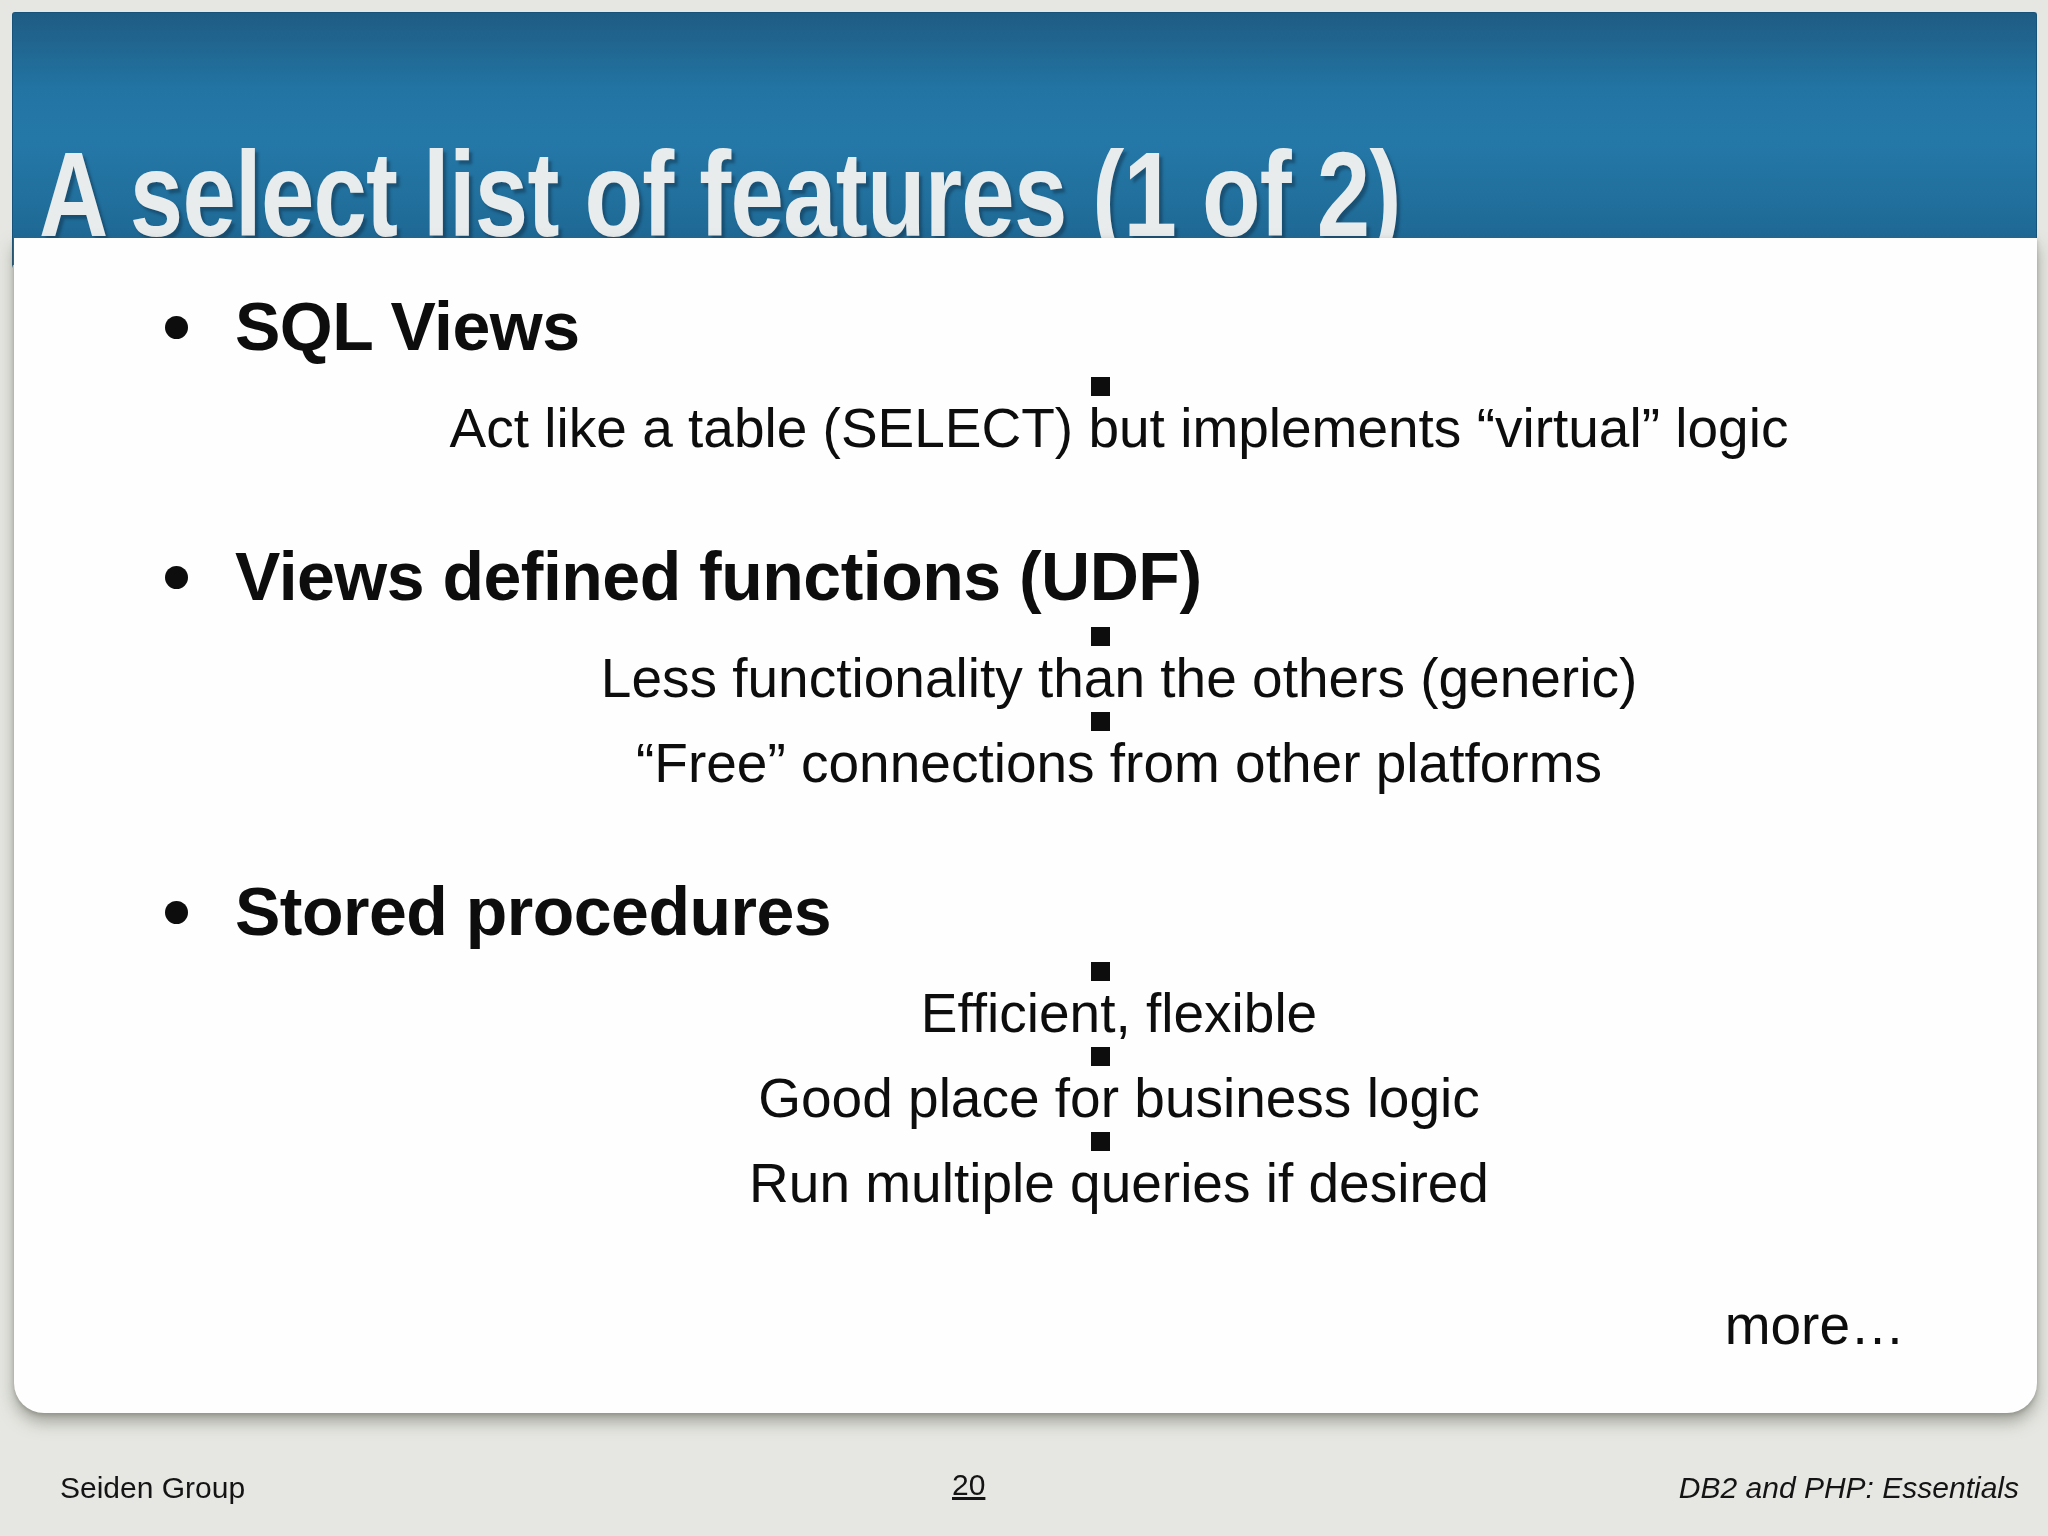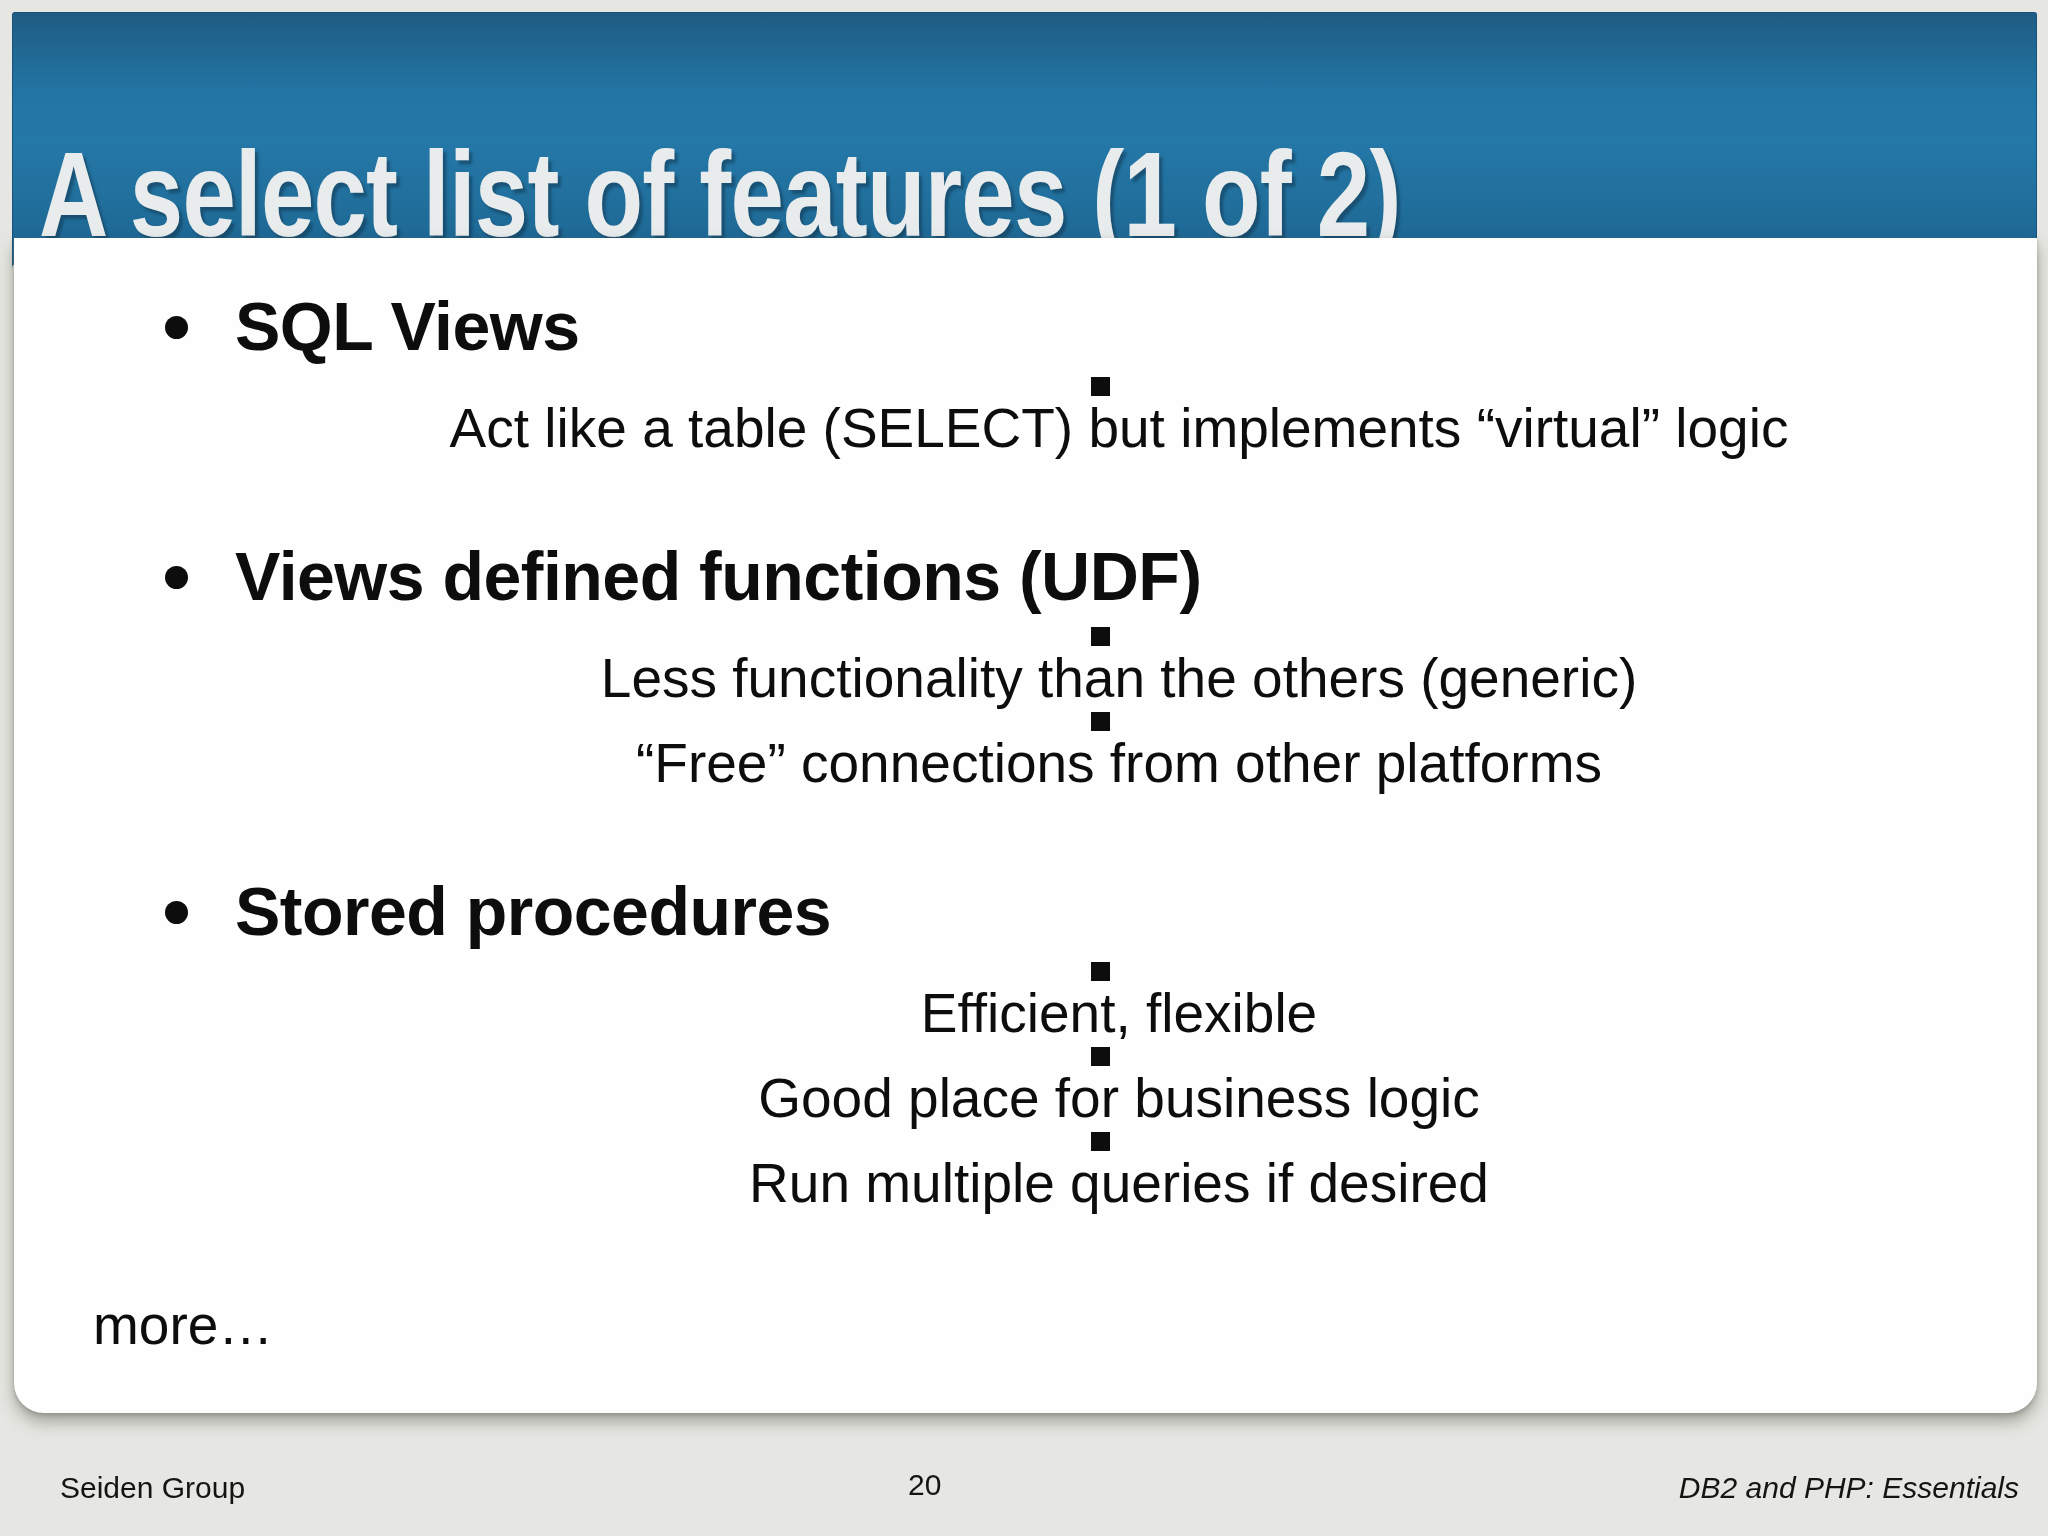--- a/index.html
+++ b/index.html
@@ -51,32 +51,32 @@
 
   .l2row{height:85px;display:flex;align-items:center;padding-left:96px;flex-direction:column;}
   .sq{
     width:19px;height:19px;
     background:var(--text,#0d0d0d);margin-right:37px;flex:none;margin-top:4px;
   }
   .l2{font-size:55px;white-space:nowrap;}
 
   .more-line{
     margin-top:45px;height:85px;line-height:85px;
-    text-align:left;position:relative;left:-72px;
+    text-align:right;position:relative;left:-72px;
   }
   .more-text{font-size:55px;}
 
   
   .footer{
     position:absolute;left:0;right:0;top:1413px;height:123px;
     display:flex;align-items:center;
     font-size:30px;color:#141414;padding-left:24px;
   }
   .foot-left{position:absolute;left:60px;top:58px;}
-  .foot-center{position:absolute;left:908px;top:55px;}
+  .foot-center{position:absolute;left:952px;top:55px;text-decoration:underline;}
   .foot-right{position:absolute;right:29px;top:58px;font-style:italic;}
 </style>
 </head>
 <body>
 
 <div class="stage">
 
   <div class="title-bar">
     <span class="title-text">A select list of features (1 of 2)</span>
   </div>

